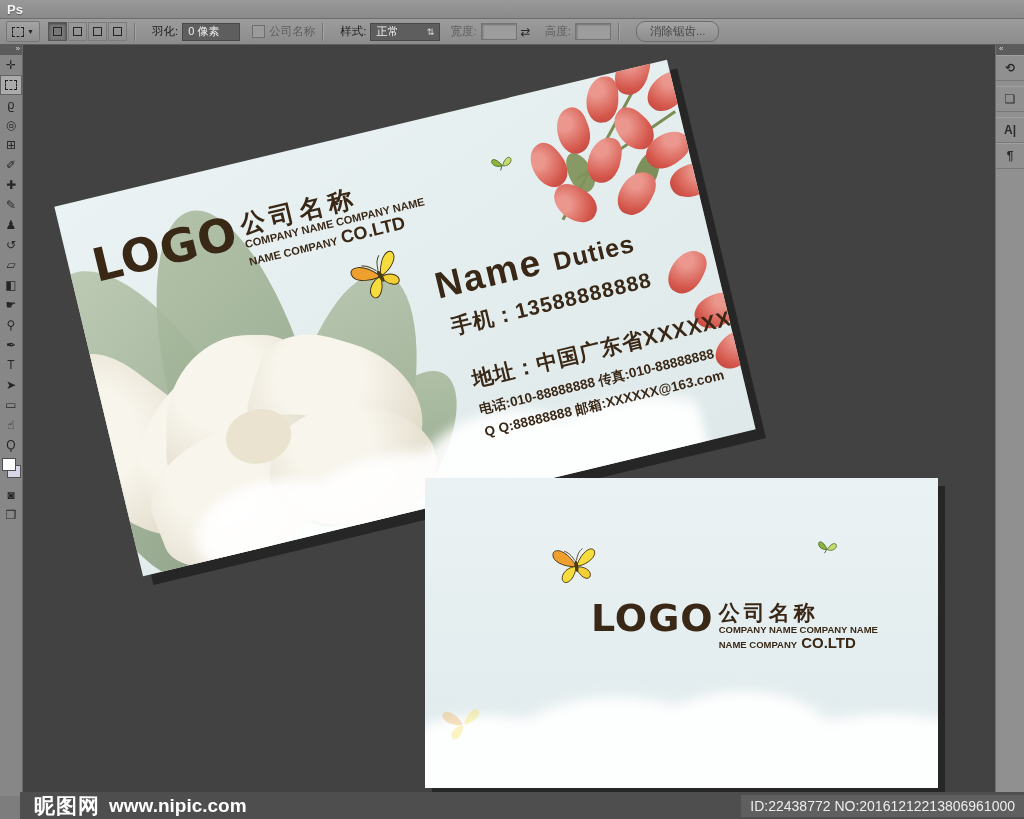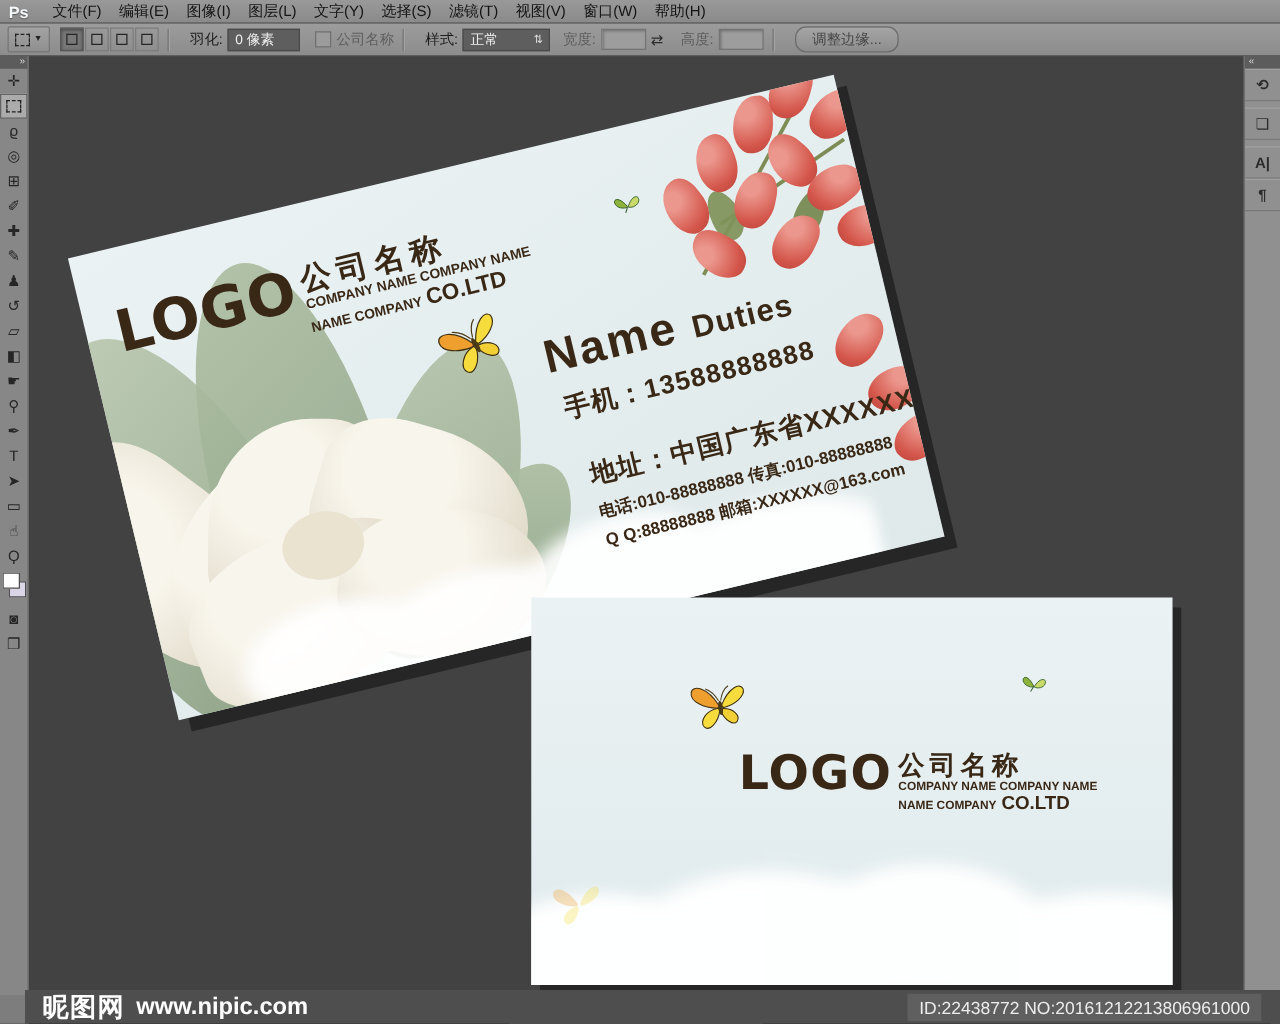--- a/index.html
+++ b/index.html
@@ -109,30 +109,29 @@
   .addr-l1{font-size:21px;font-weight:800;letter-spacing:1px;white-space:nowrap;}
   .addr-l2{font-size:13.5px;font-weight:700;margin-top:8px;white-space:nowrap;}
   .addr-l3{font-size:13.5px;font-weight:700;margin-top:5px;white-space:nowrap;}
 
   
   .status-bar{position:absolute;left:20px;right:0;bottom:0;height:27px;background:#4e4e4e;
     display:flex;align-items:center;z-index:50;}
   .corner-chip{position:absolute;left:0;bottom:0;width:20px;height:23px;background:#7d7d7d;z-index:49;}
   .site-name{color:#fff;font-weight:900;font-size:21px;margin-left:14px;letter-spacing:1px;}
   .site-url{color:#fff;font-weight:bold;font-size:19px;margin-left:9px;}
-  .id-box{margin-left:auto;margin-right:15px;background:#5f5f5f;color:#ededed;font-size:14px;padding:3px 9px;}
+  .id-box{margin-left:auto;margin-right:0;background:#5f5f5f;color:#ededed;font-size:14px;padding:3px 9px;}
 </style>
 </head>
 <body>
 
 <div class="screen">
 
   <div class="menu-bar">
     <span class="ps-logo">Ps</span>
-    <span id="menu-items"><span class="menu-item">文件(F)</span><span class="menu-item">编辑(E)</span><span class="menu-item">图像(I)</span><span class="menu-item">图层(L)</span><span class="menu-item">文字(Y)</span><span class="menu-item">选择(S)</span><span class="menu-item">滤镜(T)</span><span class="menu-item">视图(V)</span><span class="menu-item">窗口(W)</span><span class="menu-item">帮助(H)</span></span>
   </div>
 
   <div class="options-bar">
     <div class="tool-preset">
       <span class="mini-marquee"></span>
       <span class="caret">▼</span>
     </div>
     <div class="mode-group" id="mode-group">
         <div class="mode-btn active">
           <span class="mode-sq"></span>
@@ -157,21 +156,21 @@
     <span class="dark-field style-field">
       <span>正常</span>
       <span class="spinner">⇅</span>
     </span>
     <span class="opt-label disabled">宽度:</span>
     <span class="light-field"></span>
     <span class="swap-icon">⇄</span>
     <span class="opt-label disabled">高度:</span>
     <span class="light-field"></span>
     <span class="sep"></span>
-    <span class="refine-btn">调整边缘...</span>
+    <span class="refine-btn">消除锯齿...</span>
   </div>
 
   <div class="toolbar">
     <div class="bar-head">»</div>
     <div id="tool-list">
         <div class="tool">✛</div>
         <div class="tool active">
           <span class="marquee-glyph"></span>
         </div>
         <div class="tool">ϱ</div>

